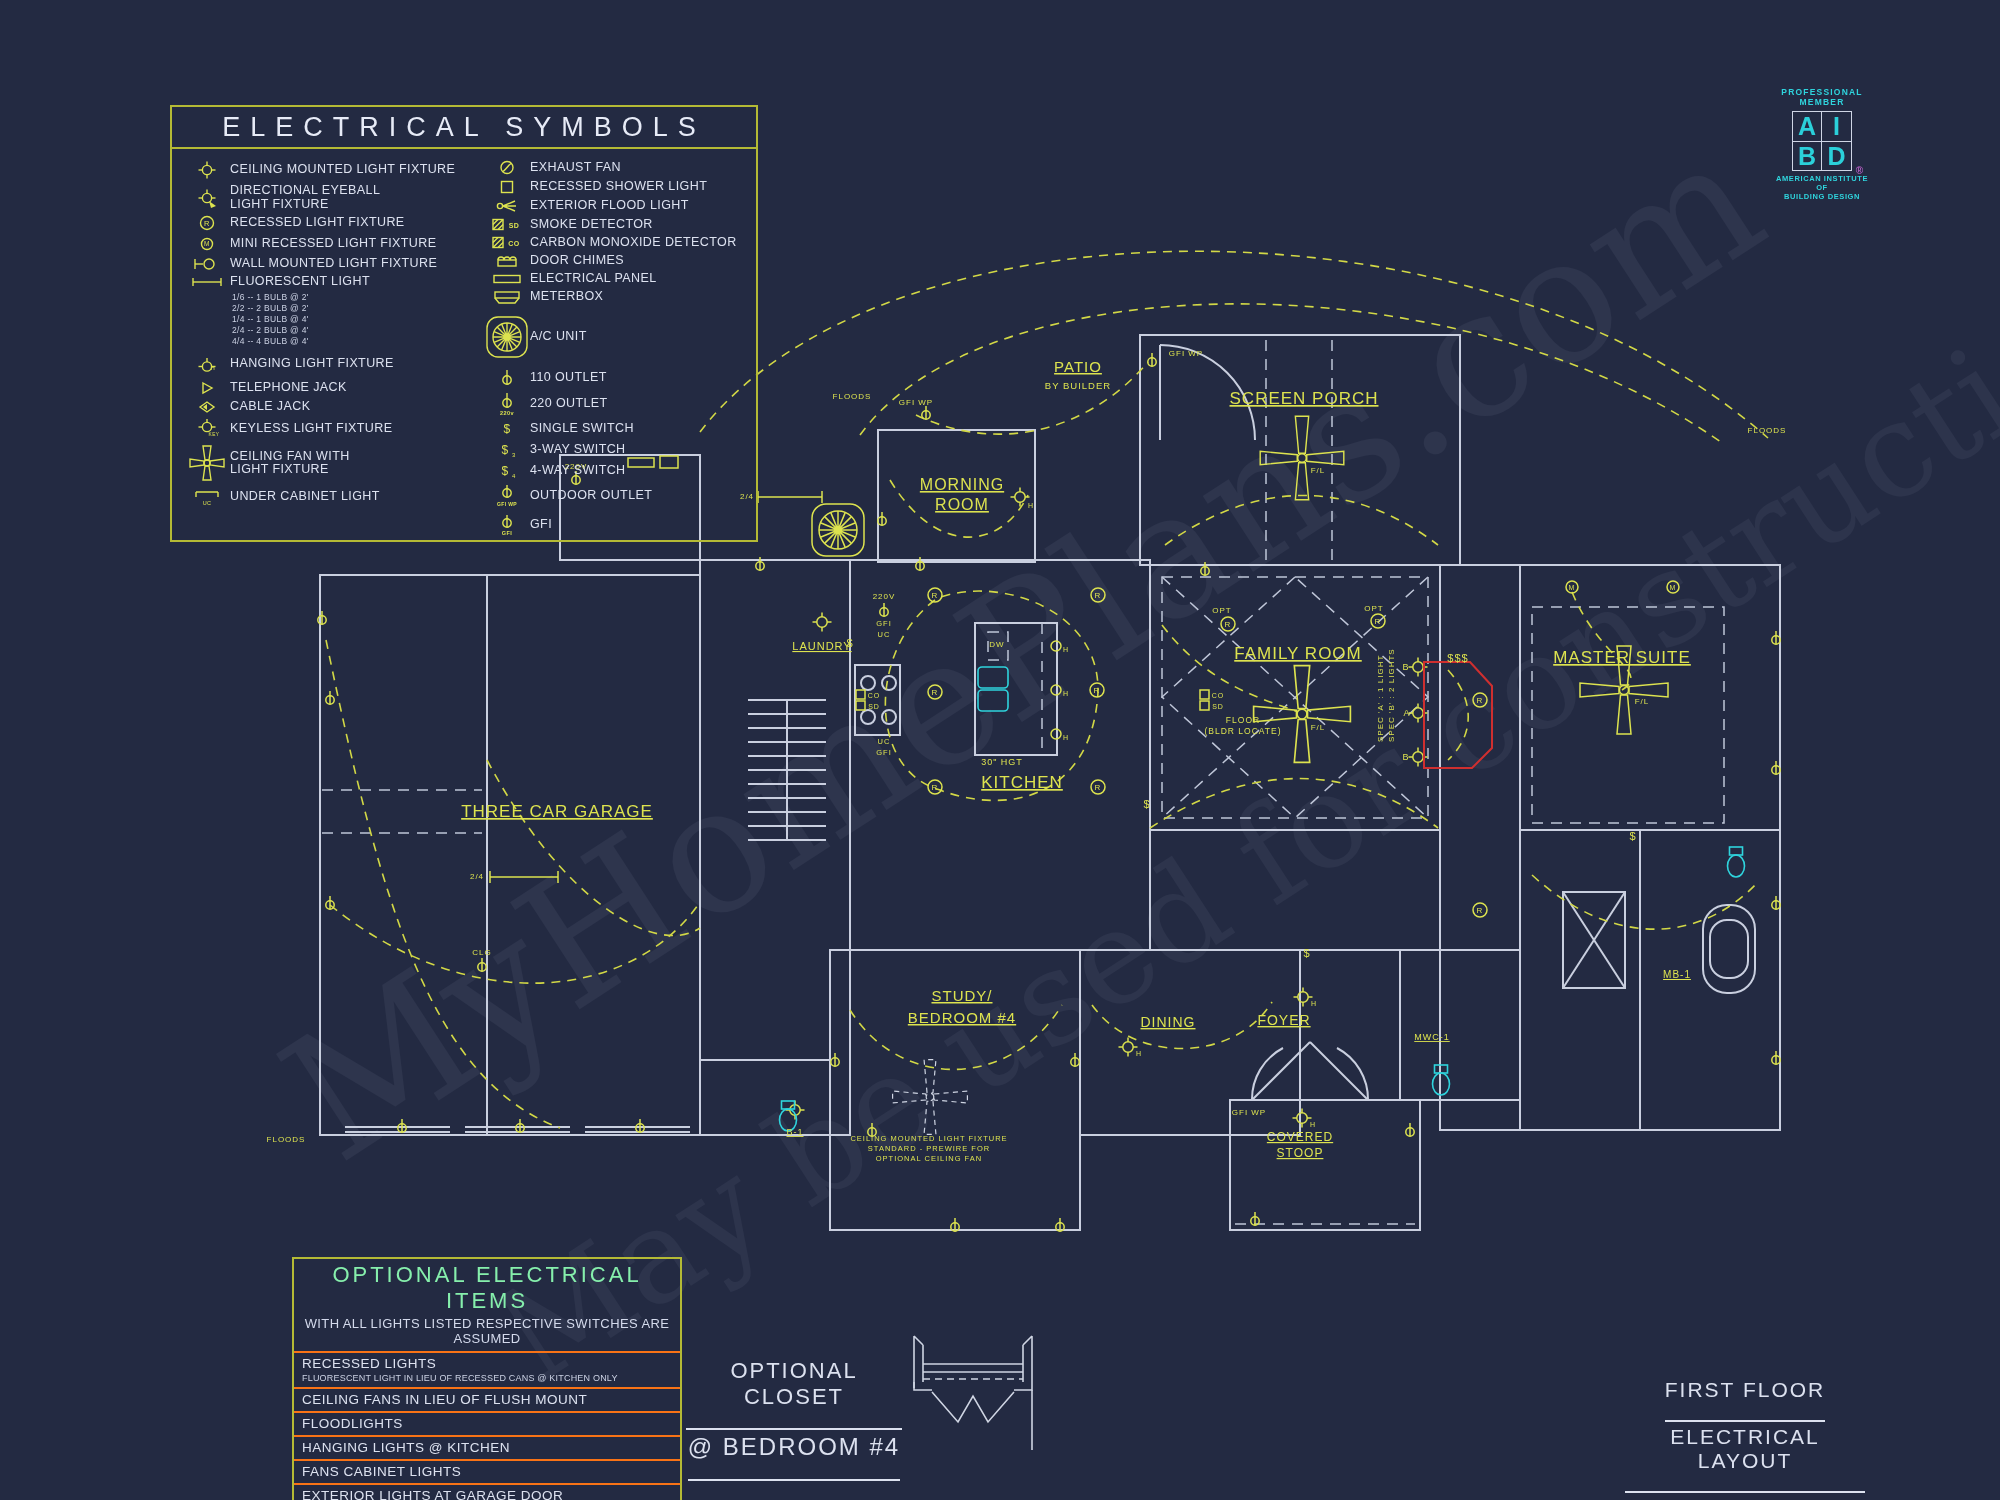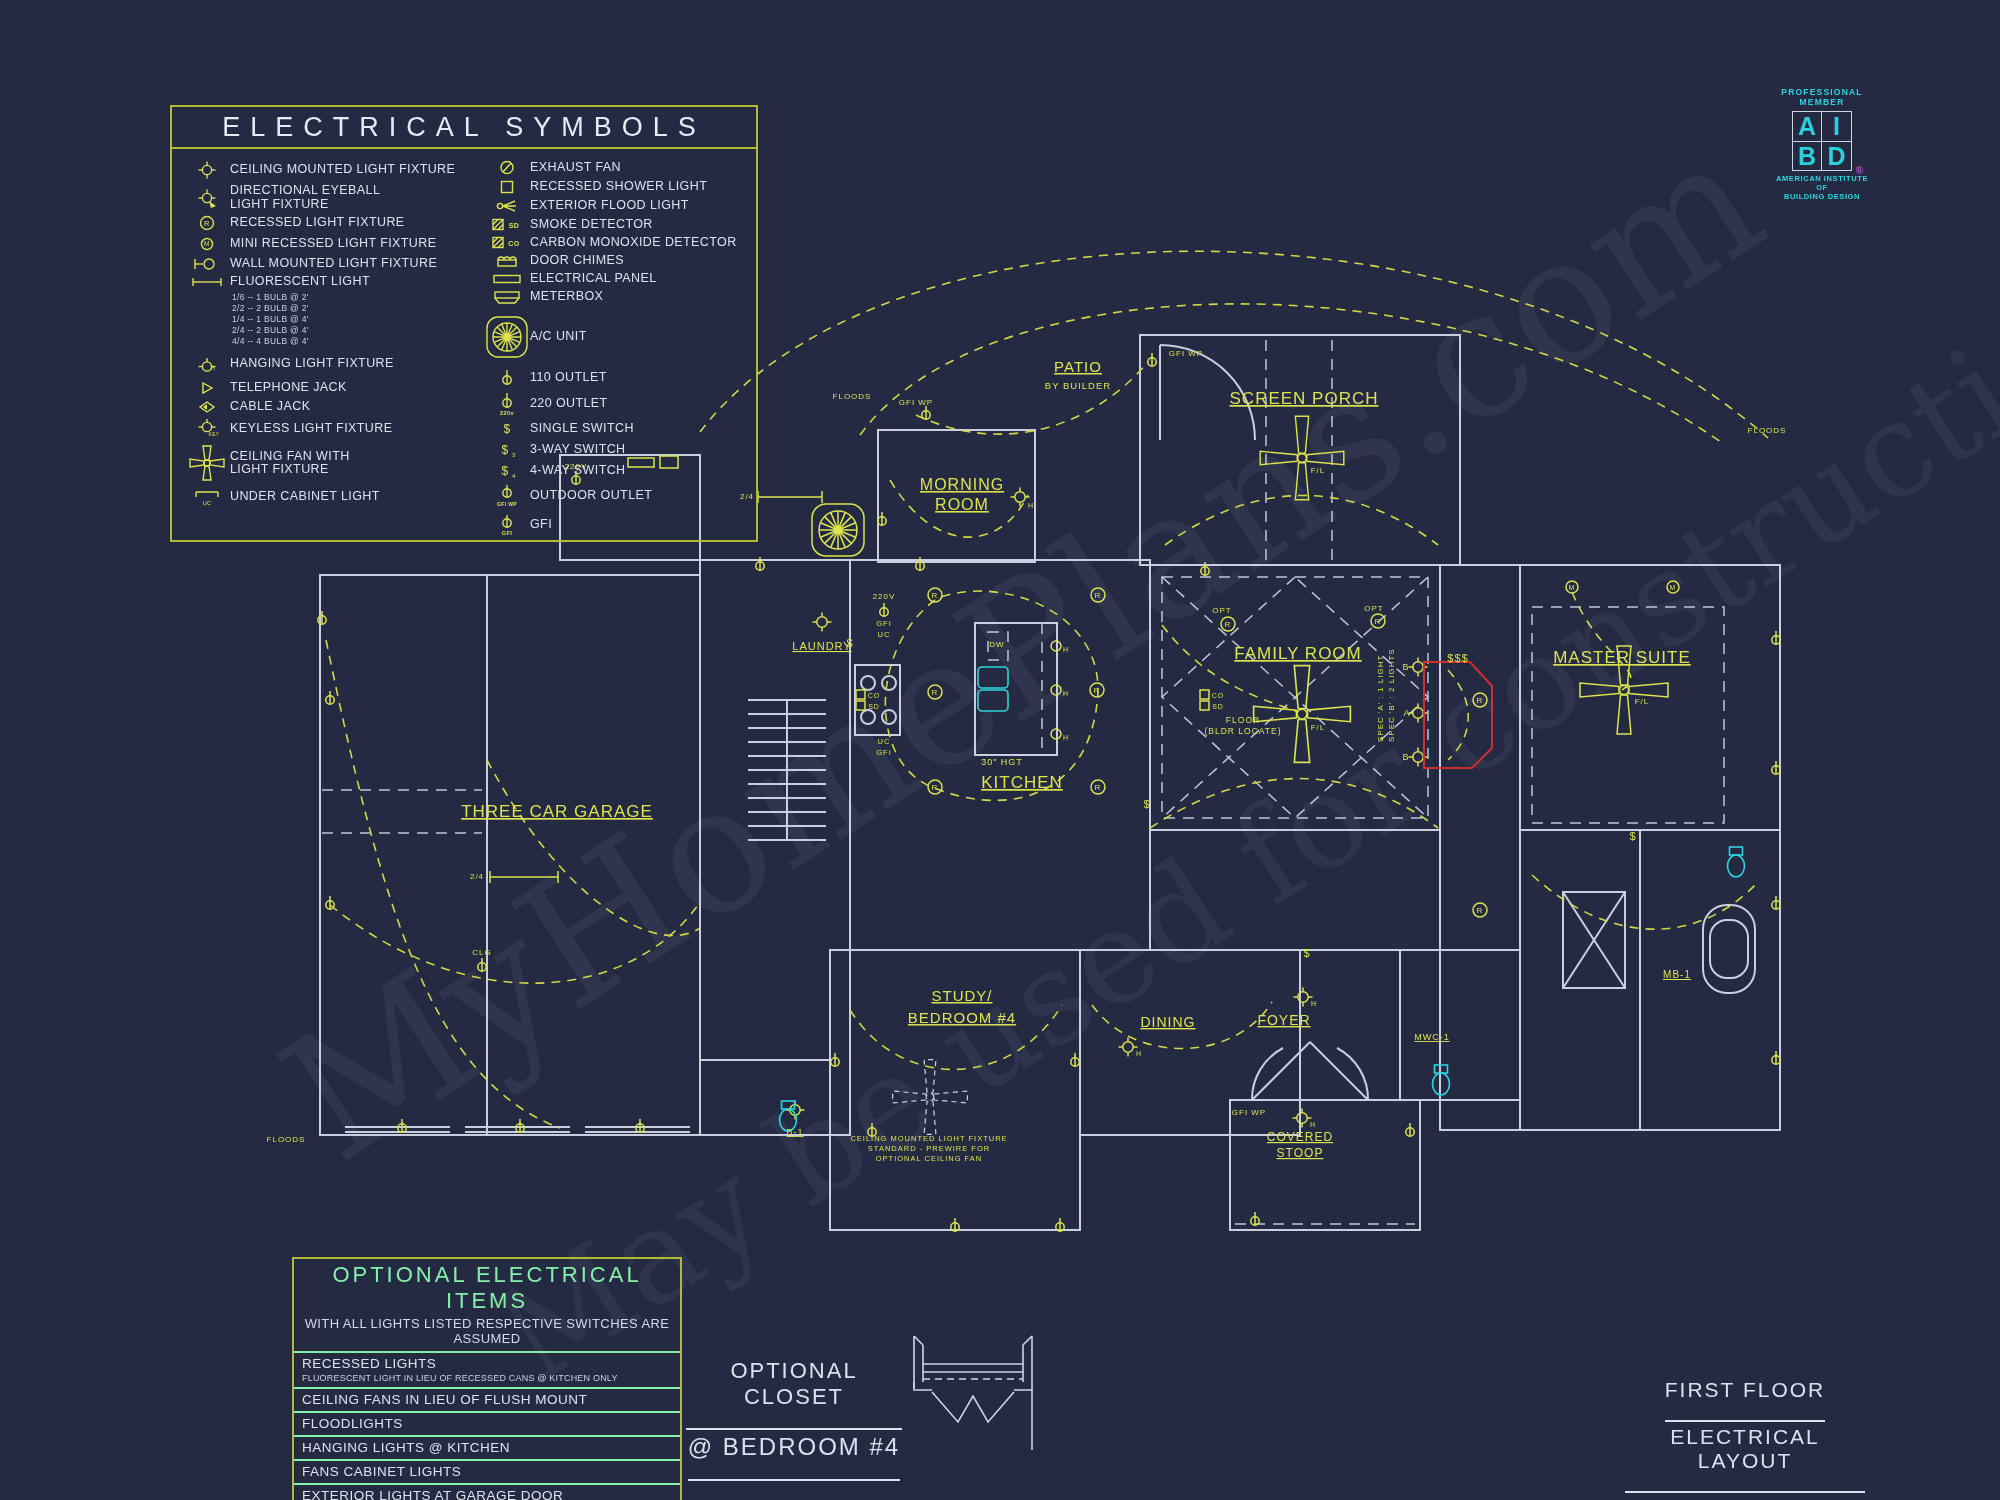--- a/index.html
+++ b/index.html
@@ -34,21 +34,21 @@
                    font-size:25px;font-weight:bold;color:#2bd0da;}
   .logo-grid .cell:nth-child(1),.logo-grid .cell:nth-child(2){border-bottom:1.5px solid #cfd5e5;}
   .logo-grid .cell:nth-child(1),.logo-grid .cell:nth-child(3){border-right:1.5px solid #cfd5e5;}
   .reg{position:absolute;right:-12px;bottom:-6px;color:var(--mg);font-size:10px;font-weight:bold;}
   .logo-bot{font-size:7.5px;line-height:9px;letter-spacing:.6px;font-weight:bold;}
   
   .opt{position:absolute;left:292px;top:1257px;width:390px;border:2px solid #b4ba35;box-sizing:border-box;}
   .opt-h{padding:3px 6px 5px;text-align:center;}
   .opt-title{color:#86efac;font-size:22px;letter-spacing:3px;}
   .opt-sub{color:#d4daec;font-size:13px;letter-spacing:.4px;margin-top:2px;}
-  .opt-row{border-top:2px solid #86efac;padding:3px 8px 4px;color:#dde2f0;font-size:13.5px;letter-spacing:.5px;}
+  .opt-row{border-top:2px solid #f97316;padding:3px 8px 4px;color:#dde2f0;font-size:13.5px;letter-spacing:.5px;}
   .opt-note{font-size:9px;color:#ccd2e4;margin-top:2px;letter-spacing:.2px;}
   
   .closet-label{position:absolute;left:686px;top:1358px;width:216px;text-align:center;color:#dce1ef;}
   .closet-label .ln{display:inline-block;border-bottom:2px solid #dce1ef;padding-bottom:18px;
                     font-size:22px;letter-spacing:2px;}
   .closet-label .ln.s{font-size:24px;margin-top:3px;}
   .sheet-title{position:absolute;left:1625px;top:1378px;width:240px;text-align:center;color:#dce1ef;}
   .sheet-title .ln{display:inline-block;border-bottom:2px solid #dce1ef;padding-bottom:18px;
                    font-size:21px;letter-spacing:2px;}
   .closet-diagram{position:absolute;left:898px;top:1330px;}

